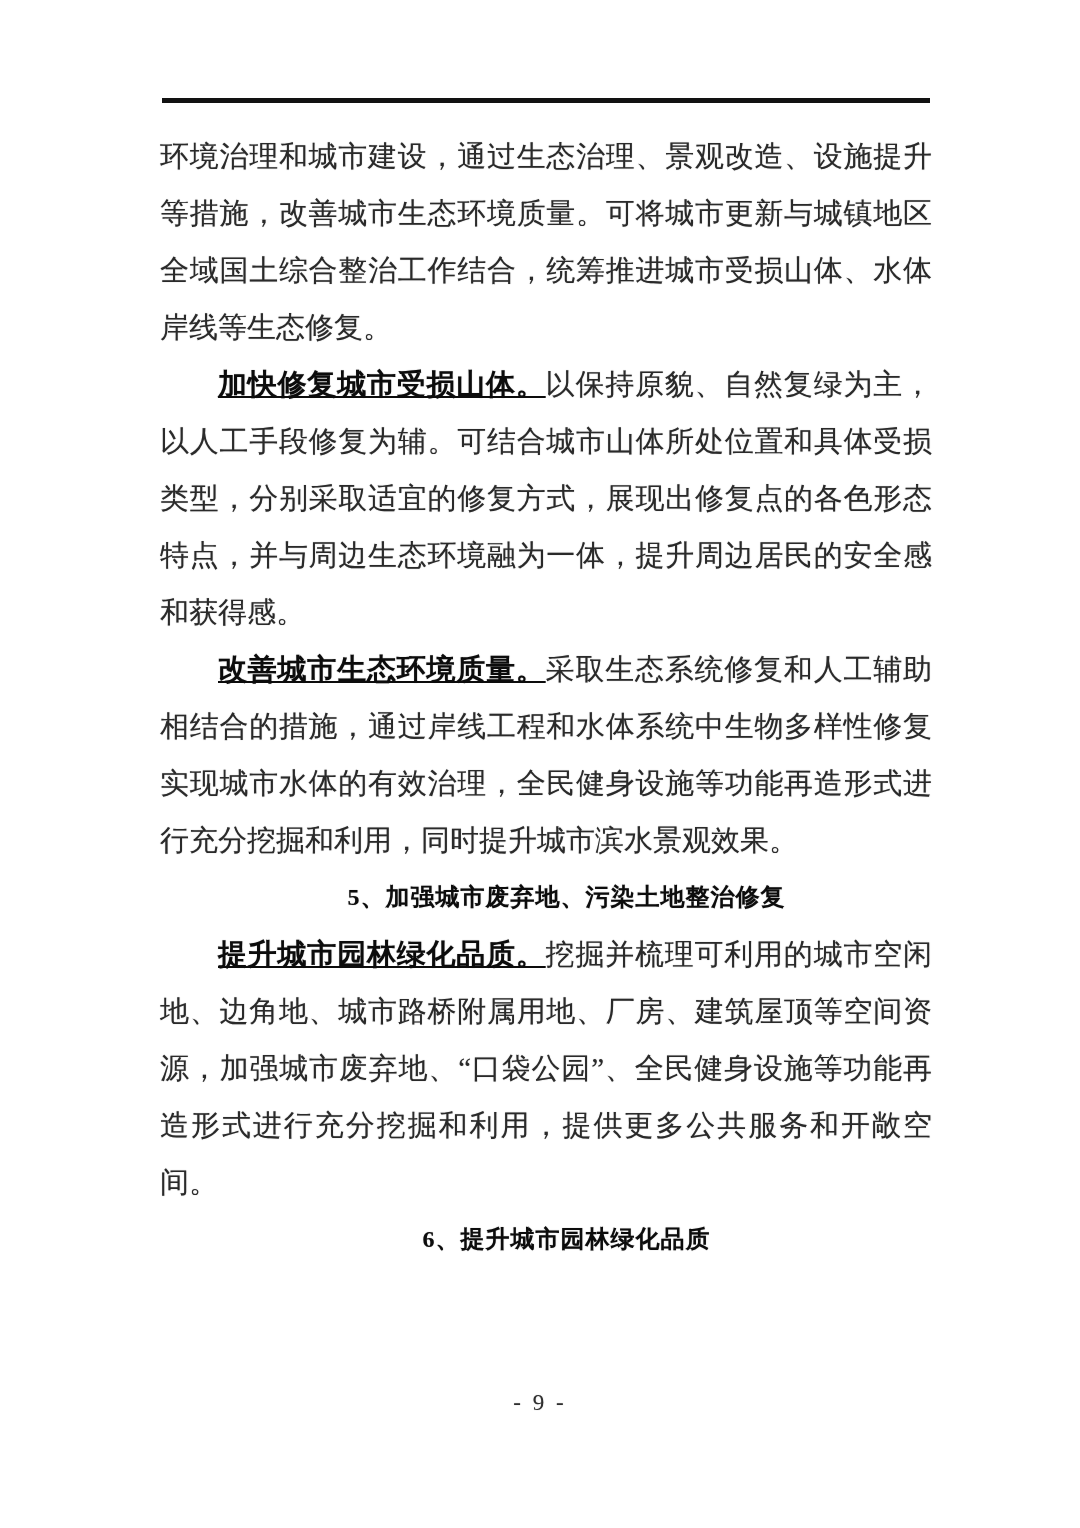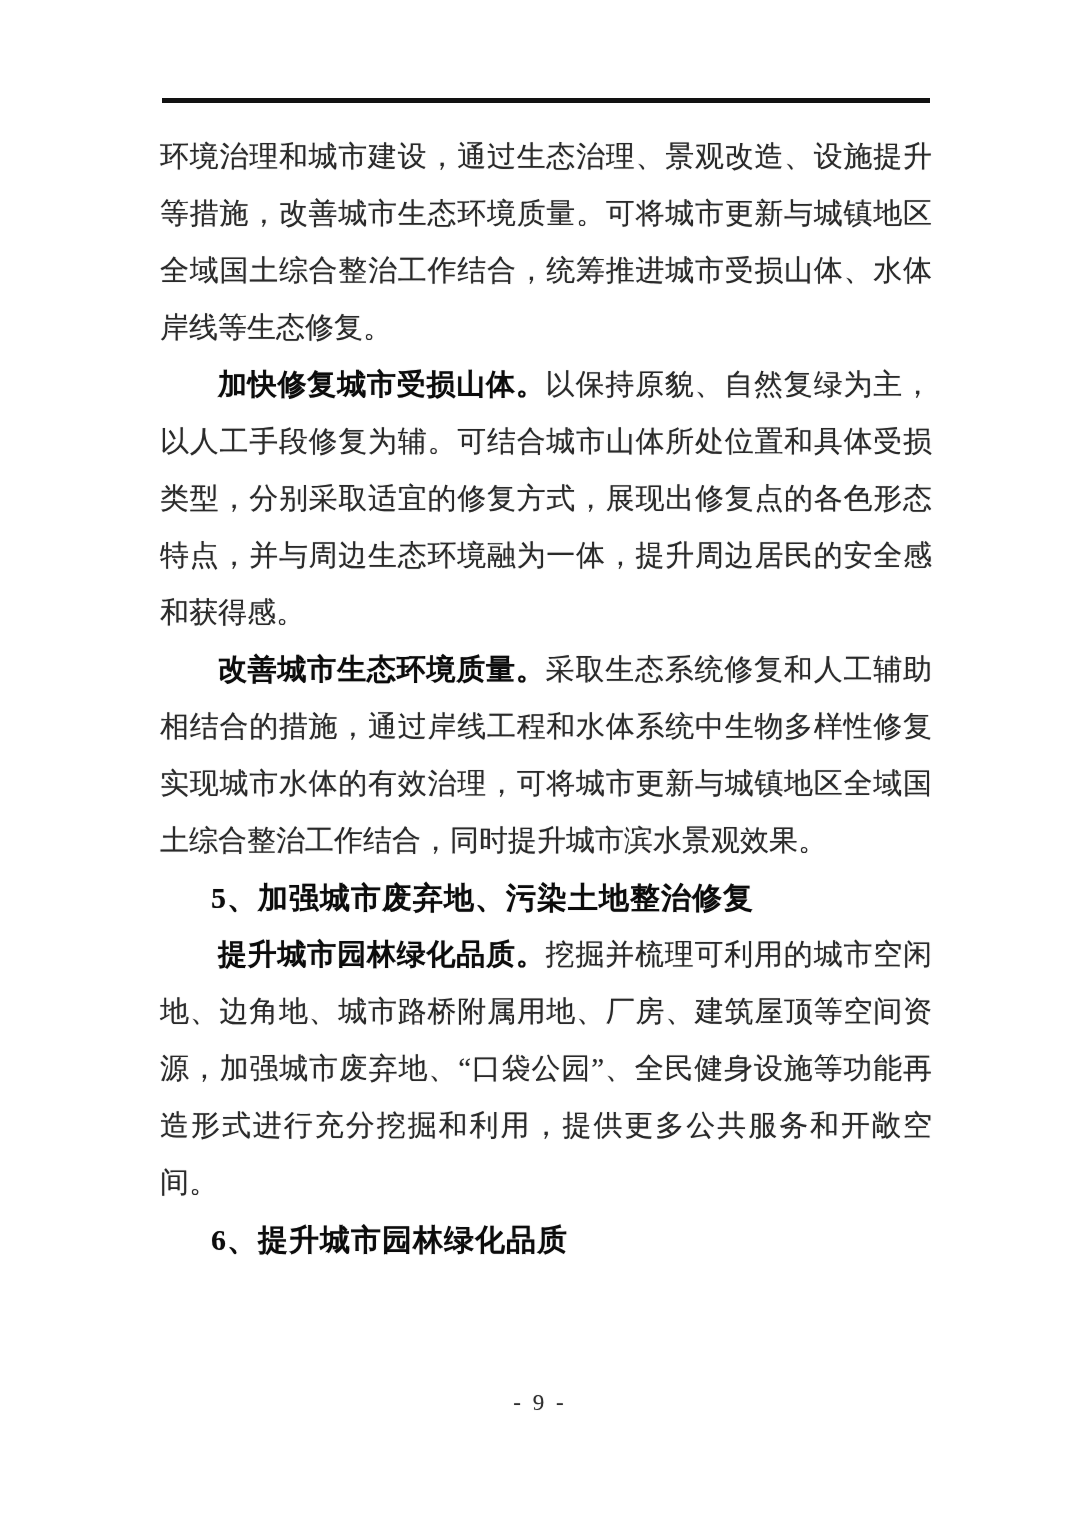--- a/index.html
+++ b/index.html
@@ -38,29 +38,30 @@
   .para {
     margin: 0;
     text-indent: 2em;
   }
   .para.no-indent {
     text-indent: 0;
   }
   .lead {
     font-weight: bold;
     color: #0c0c0c;
+    text-decoration: underline;
   }
   .heading {
     margin: 0;
-    font-size: 30px;
+    font-size: 24px;
     font-weight: bold;
     color: #0c0c0c;
     text-indent: 1.7em;
     line-height: 57px;
-    text-align: left;
+    text-align: center;
     letter-spacing: 1px;
   }
   .page-number {
     position: absolute;
     top: 1390px;
     left: 0;
     width: 100%;
     text-align: center;
     font-size: 23px;
     color: #2f2f2f;
@@ -74,21 +75,21 @@
 <div class="page">
 
   <div class="header-rule"></div>
 
   <div class="content">
 
     <p class="para no-indent"><span>环境治理和城市建设，通过生态治理、景观改造、设施提升等措施，改善城市生态环境质量。可将城市更新与城镇地区全域国土综合整治工作结合，统筹推进城市受损山体、水体岸线等生态修复。</span></p>
 
     <p class="para"><span class="lead">加快修复城市受损山体。</span><span>以保持原貌、自然复绿为主，以人工手段修复为辅。可结合城市山体所处位置和具体受损类型，分别采取适宜的修复方式，展现出修复点的各色形态特点，并与周边生态环境融为一体，提升周边居民的安全感和获得感。</span></p>
 
-    <p class="para"><span class="lead">改善城市生态环境质量。</span><span>采取生态系统修复和人工辅助相结合的措施，通过岸线工程和水体系统中生物多样性修复实现城市水体的有效治理，可将城市更新与城镇地区全域国土综合整治工作结合，同时提升城市滨水景观效果。</span></p>
+    <p class="para"><span class="lead">改善城市生态环境质量。</span><span>采取生态系统修复和人工辅助相结合的措施，通过岸线工程和水体系统中生物多样性修复实现城市水体的有效治理，全民健身设施等功能再造形式进行充分挖掘和利用，同时提升城市滨水景观效果。</span></p>
 
     <h2 class="heading">5、加强城市废弃地、污染土地整治修复</h2>
 
     <p class="para"><span class="lead">提升城市园林绿化品质。</span><span>挖掘并梳理可利用的城市空闲地、边角地、城市路桥附属用地、厂房、建筑屋顶等空间资源，加强城市废弃地、“口袋公园”、全民健身设施等功能再造形式进行充分挖掘和利用，提供更多公共服务和开敞空间。</span></p>
 
 
     <h2 class="heading">6、提升城市园林绿化品质</h2>
 
   </div>
 

